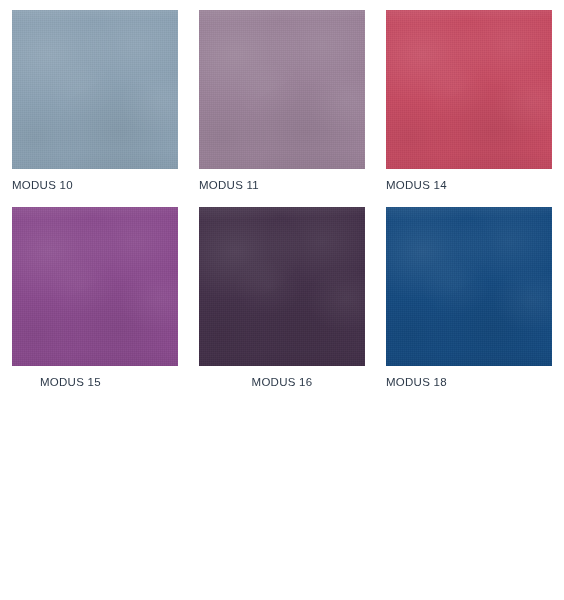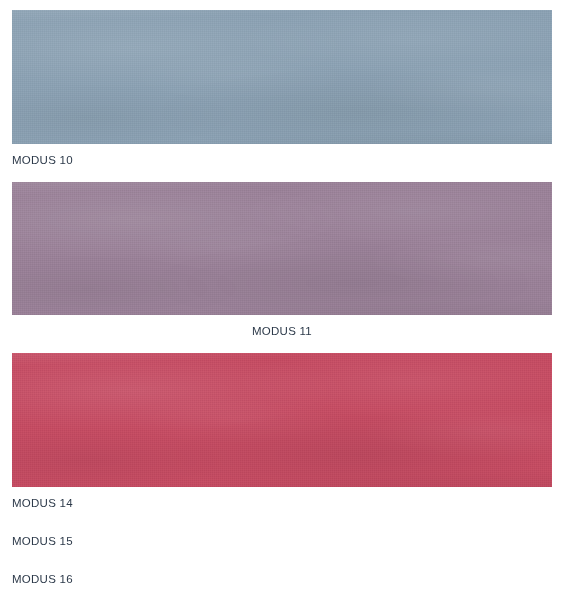--- a/index.html
+++ b/index.html
@@ -12,21 +12,21 @@
     height: 600px;
     overflow: hidden;
     font-family: "Liberation Sans", sans-serif;
   }
   .palette-grid {
     box-sizing: border-box;
     width: 564px;
     height: 600px;
     padding: 10px 12px 10px 12px;
     display: grid;
-    grid-template-columns: repeat(1, 1fr);
+    grid-template-columns: repeat(3, 1fr);
     grid-template-rows: repeat(3, 1fr);
     column-gap: 21px;
     row-gap: 11px;
     background: #ffffff;
   }
   .swatch-cell {
     display: flex;
     flex-direction: column;
   }
   .swatch {
@@ -77,35 +77,39 @@
 
 <div class="palette-grid">
 
   <div class="swatch-cell">
     <div class="swatch" style="background-color: rgb(140, 163, 181);"></div>
     <div class="swatch-label" style="color: rgb(45, 58, 74);">MODUS 10</div>
   </div>
 
   <div class="swatch-cell">
     <div class="swatch" style="background-color: rgb(155, 130, 153);"></div>
-    <div class="swatch-label" style="color: rgb(45, 58, 74); text-align: center;">MODUS 11</div>
+    <div class="swatch-label" style="color: rgb(45, 58, 74);">MODUS 11</div>
   </div>
 
 
 
   <div class="swatch-cell">
     <div class="swatch" style="background-color: rgb(199, 74, 98);"></div>
     <div class="swatch-label" style="color: rgb(45, 58, 74);">MODUS 14</div>
   </div>
 
   <div class="swatch-cell">
     <div class="swatch" style="background-color: rgb(138, 74, 142);"></div>
-    <div class="swatch-label" style="color: rgb(45, 58, 74);">MODUS 15</div>
+    <div class="swatch-label" style="color: rgb(45, 58, 74); margin-left: 28px;">MODUS 15</div>
   </div>
 
   <div class="swatch-cell">
     <div class="swatch" style="background-color: rgb(67, 48, 73);"></div>
-    <div class="swatch-label" style="color: rgb(45, 58, 74);">MODUS 16</div>
+    <div class="swatch-label" style="color: rgb(45, 58, 74); text-align: center;">MODUS 16</div>
   </div>
 
 
+  <div class="swatch-cell">
+    <div class="swatch" style="background-color: rgb(20, 74, 128);"></div>
+    <div class="swatch-label" style="color: rgb(45, 58, 74);">MODUS 18</div>
+  </div>
 
 </div>
 
 </body></html>

